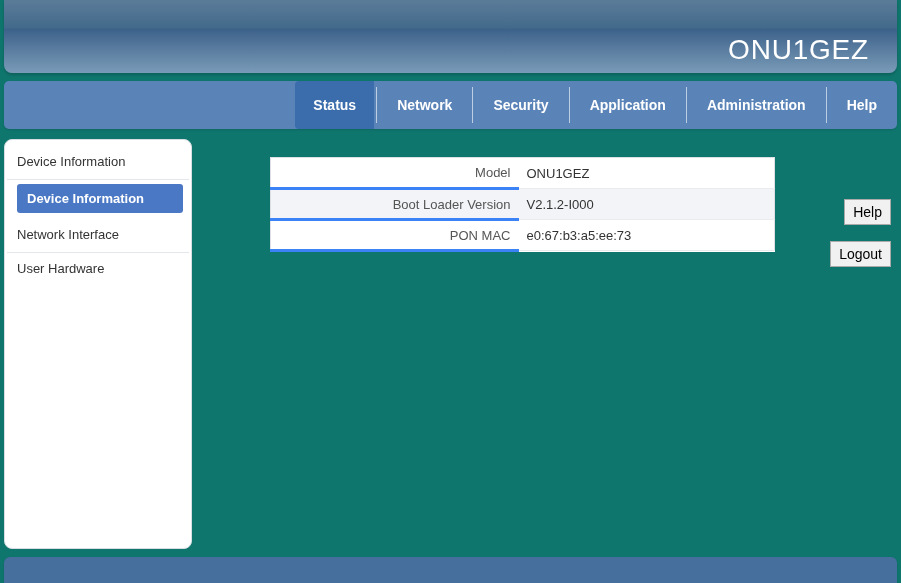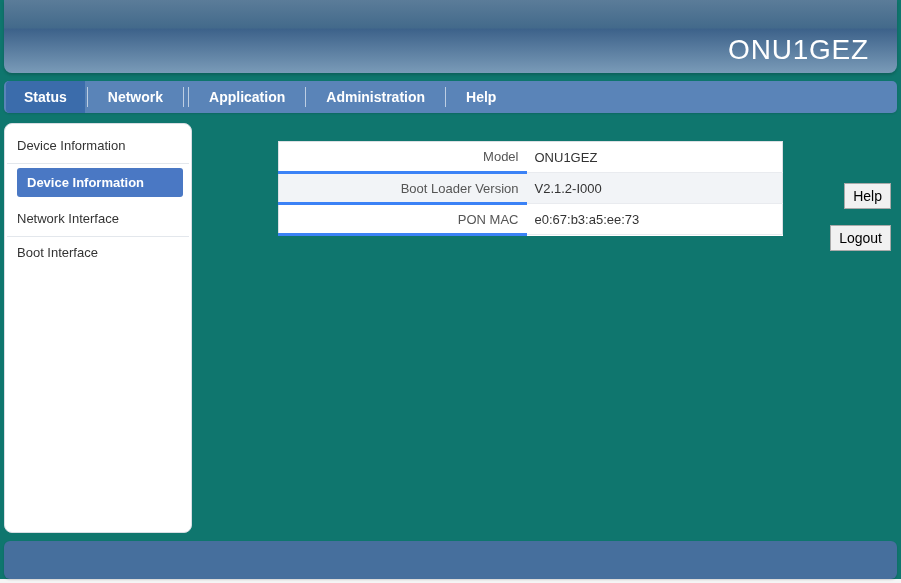--- a/index.html
+++ b/index.html
@@ -28,29 +28,30 @@
     right: 28px;
     top: 34px;
     color: #fff;
     font-size: 28px;
     letter-spacing: .8px;
     font-weight: 400;
     font-family: "Segoe UI", Arial, sans-serif;
   }
   .nav-bar {
     background: #5a84b8;
-    height: 32px;
+    height: 48px;
     margin: 8px 4px 0 4px;
     border-radius: 5px;
     display: flex;
     align-items: stretch;
     padding: 0 2px;
     font-weight: bold;
     color: #fff;
     box-shadow: 0 1px 2px rgba(0,0,0,.12);
+    justify-content: flex-end;
   }
   .nav-item {
     display: flex;
     align-items: center;
     padding: 0 18px;
     font-size: 14px;
     cursor: pointer;
     white-space: nowrap;
   }
   .nav-item.active {
@@ -58,21 +59,21 @@
     border-radius: 4px 0 0 4px;
   }
   .nav-sep {
     width: 1px;
     margin: 6px 2px;
     background: rgba(255,255,255,.6);
   }
   .content {
     display: flex;
     margin: 10px 4px 0 4px;
-    gap: 26px;
+    gap: 18px;
     min-height: 410px;
   }
   .sidebar {
     width: 188px;
     background: #fff;
     border: 1px solid #d7dde3;
     border-radius: 8px;
     padding: 6px 2px;
     min-height: 400px;
   }
@@ -154,37 +155,38 @@
 
 <div class="top-banner">
   <div class="brand">ONU1GEZ</div>
 </div>
 
 <div class="nav-bar">
   <div class="nav-item active">Status</div>
   <div class="nav-sep"></div>
   <div class="nav-item">Network</div>
   <div class="nav-sep"></div>
+  <div class="nav-item">Security</div>
   <div class="nav-sep"></div>
   <div class="nav-item">Application</div>
   <div class="nav-sep"></div>
   <div class="nav-item">Administration</div>
   <div class="nav-sep"></div>
   <div class="nav-item">Help</div>
 </div>
 
 <div class="content">
 
   <div class="sidebar">
     <div class="side-head">Device Information</div>
     <div class="side-sub">
       <div class="side-sub-item">Device Information</div>
     </div>
     <div class="side-head">Network Interface</div>
-    <div class="side-head">Boot Interface</div>
+    <div class="side-head">User Hardware</div>
   </div>
 
   <div class="main">
     <table class="info-table">
       <tbody>
             <tr>
         <td class="label">Model</td>
         <td class="value">ONU1GEZ</td>
       </tr>
       <tr>

